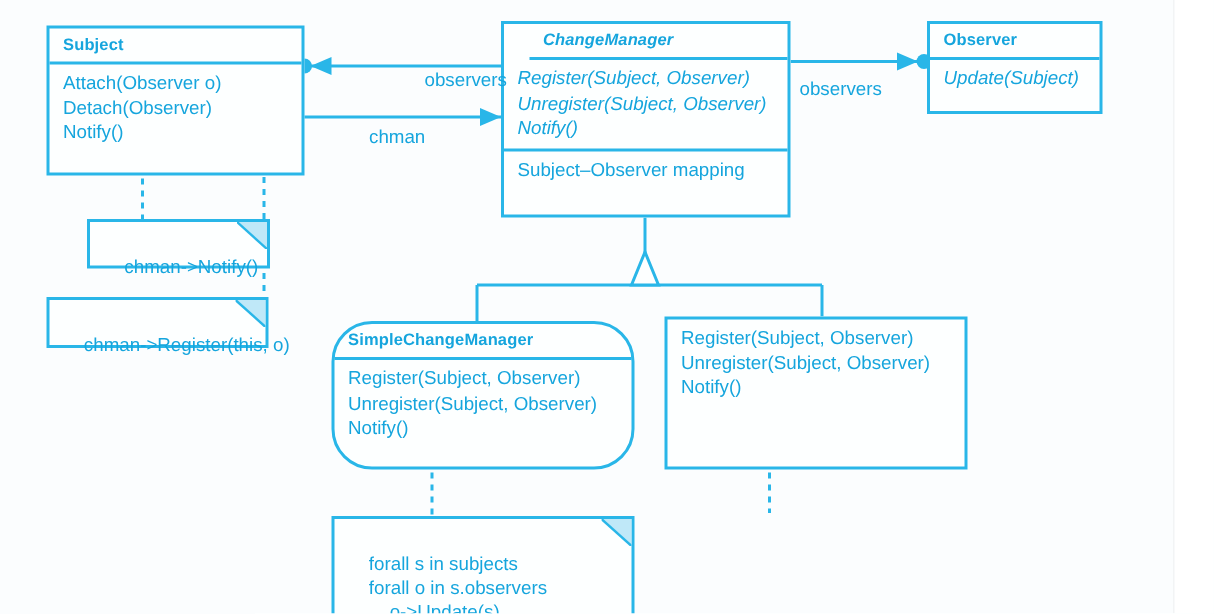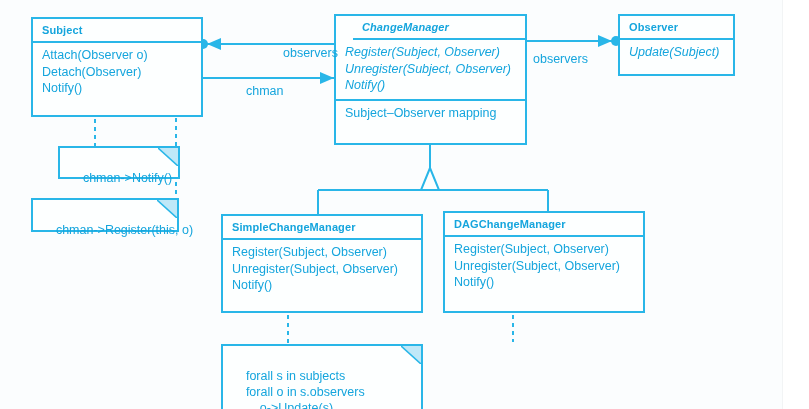--- a/index.html
+++ b/index.html
@@ -161,31 +161,30 @@
     </div>
   </div>
 
   <div class="clsbox" style="left:618px; top:14px; width:117px; height:62px;">
     <div class="cls-title">Observer</div>
     <div class="cls-body">
       <div class="op abstract">Update(Subject)</div>
     </div>
   </div>
 
-  <div class="clsbox" style="left:221px; top:214px; width:202px; height:99px;">
+  <div class="clsbox" style="left:221px; top:214px; width:202px; height:99px;border-radius:27px;">
     <div class="cls-title">SimpleChangeManager</div>
     <div class="cls-body">
       <div class="op">Register(Subject, Observer)</div>
       <div class="op">Unregister(Subject, Observer)</div>
       <div class="op">Notify()</div>
     </div>
   </div>
 
   <div class="clsbox" style="left:443px; top:211px; width:202px; height:102px;">
-    <div class="cls-title">DAGChangeManager</div>
     <div class="cls-body">
       <div class="op">Register(Subject, Observer)</div>
       <div class="op">Unregister(Subject, Observer)</div>
       <div class="op">Notify()</div>
     </div>
   </div>
 
   <div class="edge-label" style="left:283px; top:46px;">observers</div>
   <div class="edge-label" style="left:206px; top:84px;margin-left:40px;">chman</div>
   <div class="edge-label" style="left:533px; top:52px;">observers</div>

